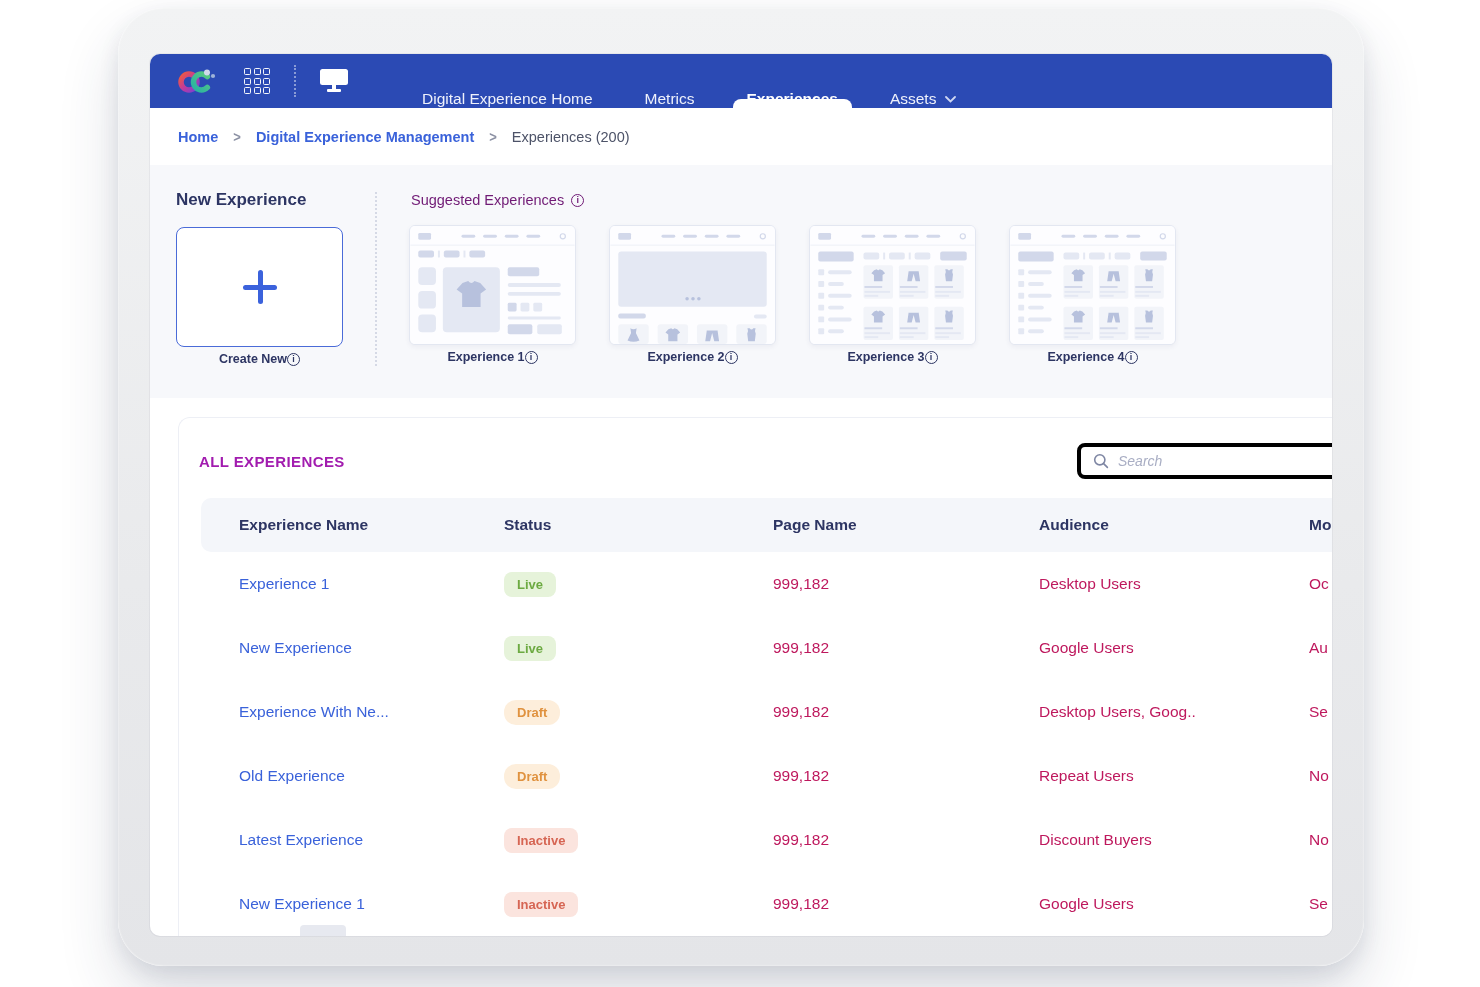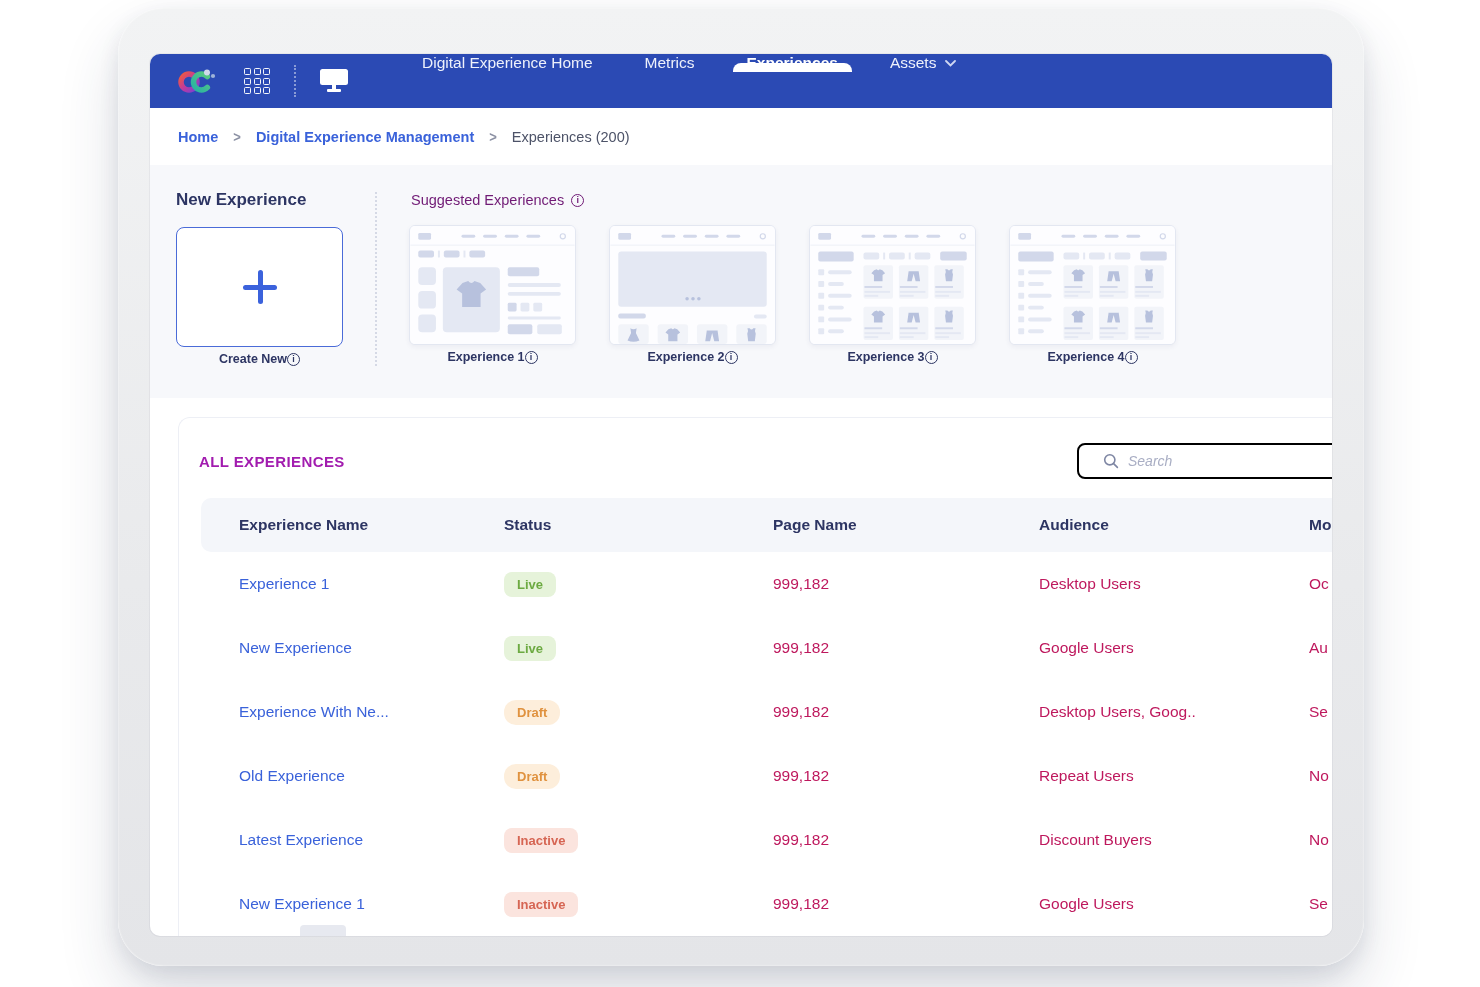--- a/index.html
+++ b/index.html
@@ -13,21 +13,21 @@
     box-shadow:0 30px 60px rgba(40,50,80,.16), 0 8px 20px rgba(40,50,80,.10), inset 0 0 2px rgba(255,255,255,.9);
   }
   .screen {
     position:absolute; left:32px; top:46px; right:32px; bottom:30px;
     background:#ffffff; border-radius:10px; overflow:hidden;
     box-shadow:0 0 0 1px rgba(30,40,70,.05);
   }
 
   
   .navbar {
-    height:54px; background:#2b4ab4; display:flex; align-items:flex-start; padding:0 26px; position:relative;
+    height:54px; background:#2b4ab4; display:flex; align-items:flex-end; padding:0 26px; position:relative;
   }
   .nav-left { display:flex; align-items:center; }
   .logo { width:42px; height:30px; display:block; cursor:pointer; }
   .grid-icon { display:grid; grid-template-columns:repeat(3,7px); grid-template-rows:repeat(3,7px); gap:2.5px; margin-left:26px; cursor:pointer; }
   .grid-icon i { border:1.6px solid #ffffff; border-radius:1.5px; opacity:.95; }
   .nav-divider { border-left:2px dotted rgba(255,255,255,.45); height:32px; margin:11px 24px; }
   .monitor-icon { width:28px; height:24px; position:relative; cursor:pointer; }
   .monitor-icon .scr { position:absolute; left:0; top:0; width:28px; height:16px; background:#fff; border-radius:2.5px; }
   .monitor-icon .neck { position:absolute; left:12px; top:16px; width:4px; height:4px; background:#fff; }
   .monitor-icon .base { position:absolute; left:7px; top:20px; width:14px; height:2.5px; background:#fff; border-radius:1px; }
@@ -77,22 +77,22 @@
 
   
   .panel {
     margin:19px 0 0 28px; width:1169px; height:560px;
     background:#ffffff; border:1px solid #edeff5; border-radius:12px 0 0 12px; border-right:none;
     position:relative;
   }
   .panel-top { display:flex; align-items:center; justify-content:space-between; padding:25px 0 19px 20px; }
   .panel-title { font-size:15px; font-weight:bold; letter-spacing:.4px; color:#a21caf; }
   .search-box {
-    width:270px; height:36px; border:2px solid #000000; border-radius:8px; background:#fff;
-    display:flex; align-items:center; padding:0 24px; gap:9px;
+    width:270px; height:36px; border:4px solid #000000; border-radius:8px; background:#fff;
+    display:flex; align-items:center; padding:0 12px; gap:9px;
   }
   .search-box input {
     border:none; outline:none; flex:1; font-size:14px; font-style:italic; color:#4d5368;
     font-family:"Liberation Sans", sans-serif; background:transparent;
   }
   .search-box input::placeholder { color:#a9aec4; }
 
   .thead, .trow {
     display:grid; grid-template-columns:265px 269px 266px 270px 1fr;
     align-items:center; padding-left:38px; margin-left:22px; width:calc(100% - 22px);

